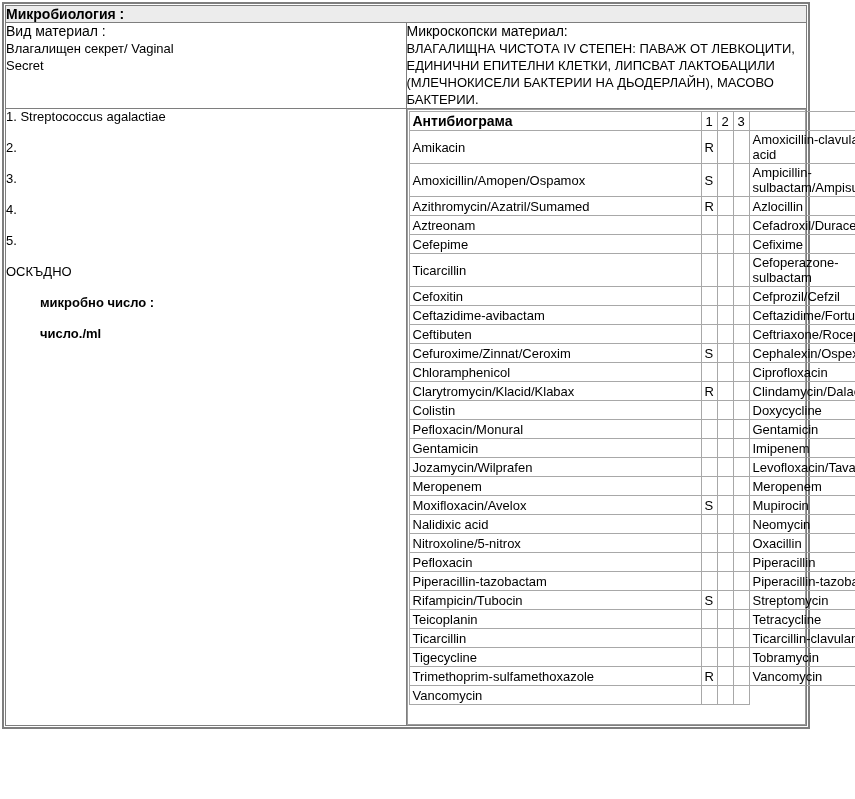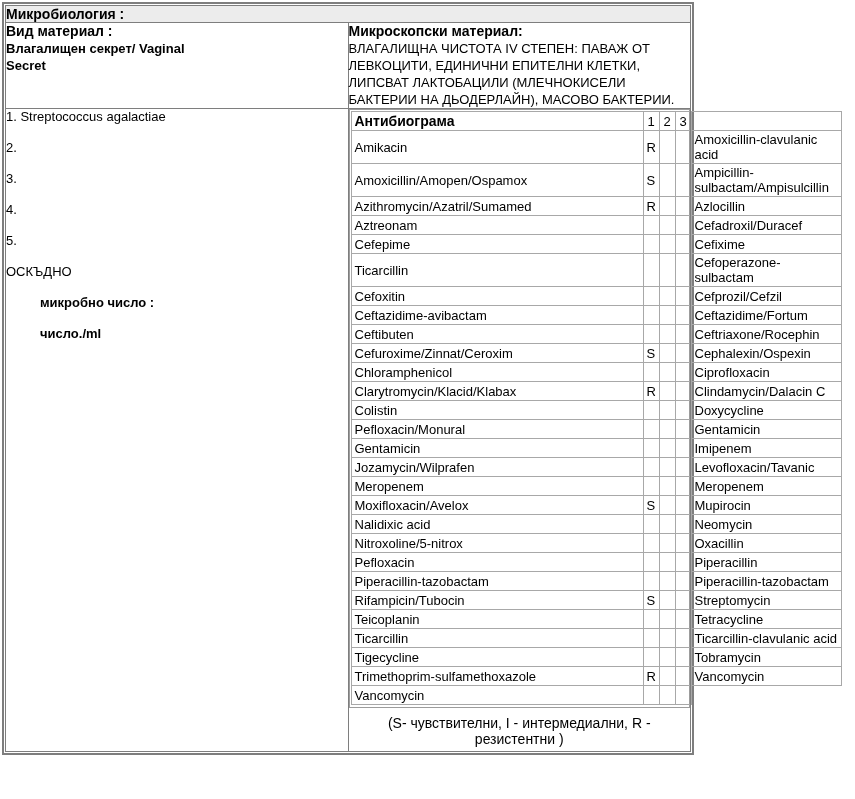--- a/index.html
+++ b/index.html
@@ -9,39 +9,39 @@
     --header-bg:#ececec;
     --text:#000000;
   }
   *{box-sizing:border-box;}
   html,body{margin:0;padding:0;}
   body{
     width:855px;height:799px;background:#ffffff;color:var(--text);
     font-family:"Liberation Sans","DejaVu Sans",sans-serif;font-size:13px;
   }
   .frame{
-    margin:2px 0 0 2px;width:692px;border:2px solid var(--frame-border);
+    margin:2px 0 0 2px;width:808px;border:2px solid var(--frame-border);
     padding:1px;background:#ffffff;
   }
   table.outer{border-collapse:collapse;width:100%;table-layout:fixed;}
   table.outer>tbody>tr>td{border:1px solid var(--cell-border);vertical-align:top;padding:0;}
   td.hdr{background:var(--header-bg);font-weight:bold;font-size:14px;padding:5px 8px 5px 10px;}
   td.reco{font-weight:bold;font-size:14px;padding:6px 8px 8px 8px;}
   td.mat-left{width:250px;padding:5px 8px 4px 9px;}
   td.mat-right{padding:5px 6px 6px 6px;}
-  .lbl{font-weight:bold;font-size:14px;line-height:17px;}
+  .lbl{font-weight:normal;font-size:14px;line-height:17px;}
   .val{line-height:17px;}
-  .specimen-val{max-width:185px;font-weight:bold;}
+  .specimen-val{max-width:185px;}
   .micro-val{max-width:505px;}
   td.org-cell{padding:22px 4px 8px 10px;}
   td.org-cell p{margin:0 0 15px 0;line-height:16px;}
   td.org-cell p.gap{margin-top:12px;}
   td.org-cell p.b{font-weight:bold;margin-left:34px;}
   td.ab-cell{padding:1px 1px 2px 1px;}
-  .abwrap{border:1px solid var(--inner-border);padding:1px 1px 2px 1px;}
+  .abwrap{border:1px solid var(--inner-border);padding:1px 1px 19px 1px;}
   table.ab{border-collapse:collapse;width:100%;table-layout:fixed;}
   table.ab td{
     border:1px solid #a8a8a8;height:19px;line-height:15px;
     padding:1px 2px 1px 3px;overflow:hidden;vertical-align:middle;
   }
   table.ab td.tname{font-weight:bold;font-size:14px;}
   table.ab td.num{padding-left:4px;}
   table.ab td.name{}
   table.ab td.rname{padding-right:1px;overflow-wrap:break-word;}
   table.ab td.empty{border:none;}
@@ -319,18 +319,17 @@
                   <tr>
                     <td class="name">Vancomycin</td>
                     <td class="val"></td>
                     <td class="val"></td>
                     <td class="val"></td>
                     <td class="empty" colspan="4"></td>
                   </tr>
                 </tbody>
             </table>
           </div>
-          <p class="legend">(S- чувствителни, I - интермедиални, R - резистентни )</p>
         </td>
       </tr>
     </tbody>
   </table>
 </div>
 
 </body></html>

